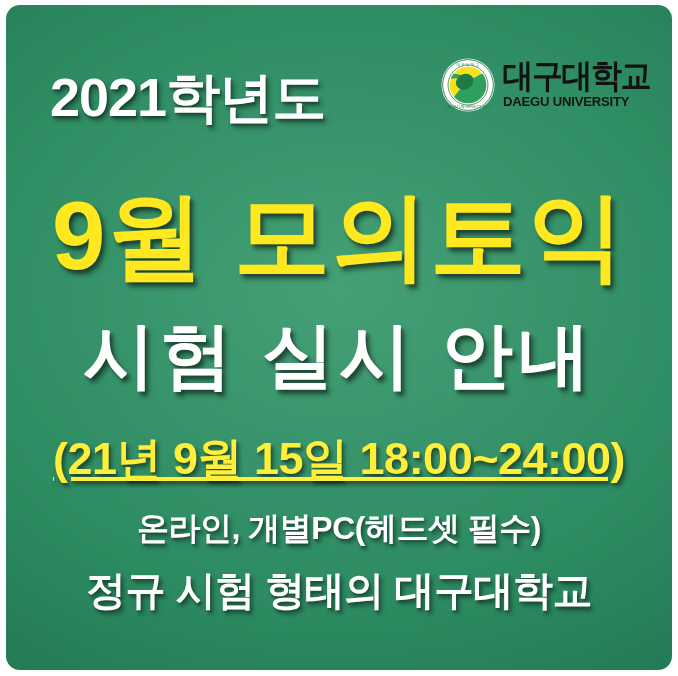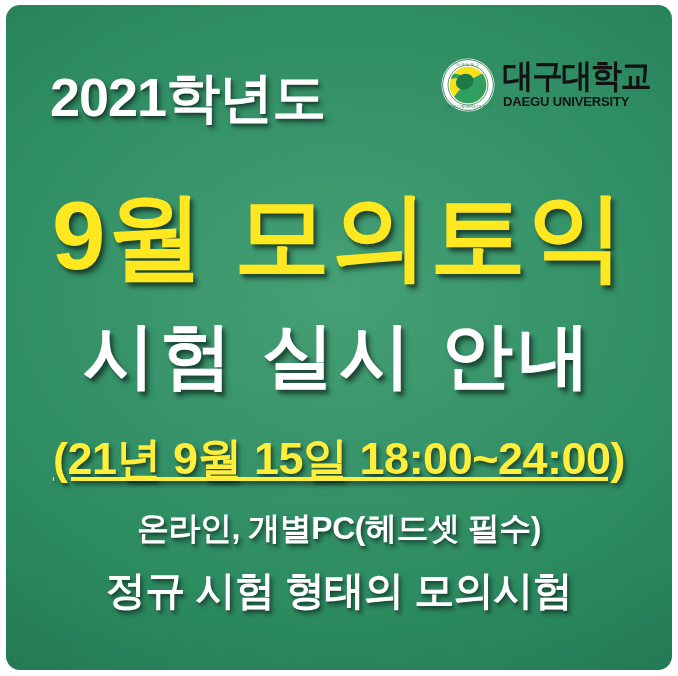--- a/index.html
+++ b/index.html
@@ -210,17 +210,17 @@
         <span class="logo-en">DAEGU UNIVERSITY</span>
       </div>
     </div>
 
     <div class="content">
       <div class="line line-year">2021학년도</div>
       <div class="line line-title">9월 모의토익</div>
       <div class="line line-subtitle">시험 실시 안내</div>
       <div class="line line-datetime">(21년 9월 15일 18:00~24:00)</div>
       <div class="line line-note1">온라인, 개별PC(헤드셋 필수)</div>
-      <div class="line line-note2">정규 시험 형태의 모의시험</div>
+      <div class="line line-note2">정규 시험 형태의 대구대학교</div>
     </div>
 
   </div>
 </div>
 
 </body></html>

